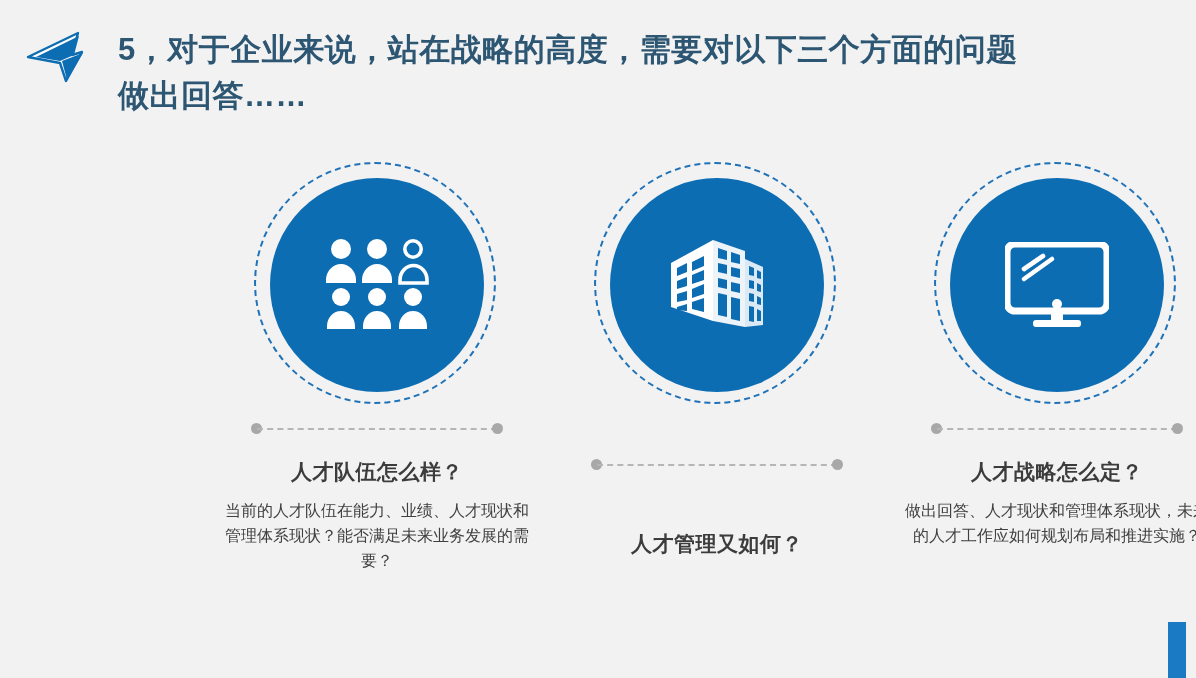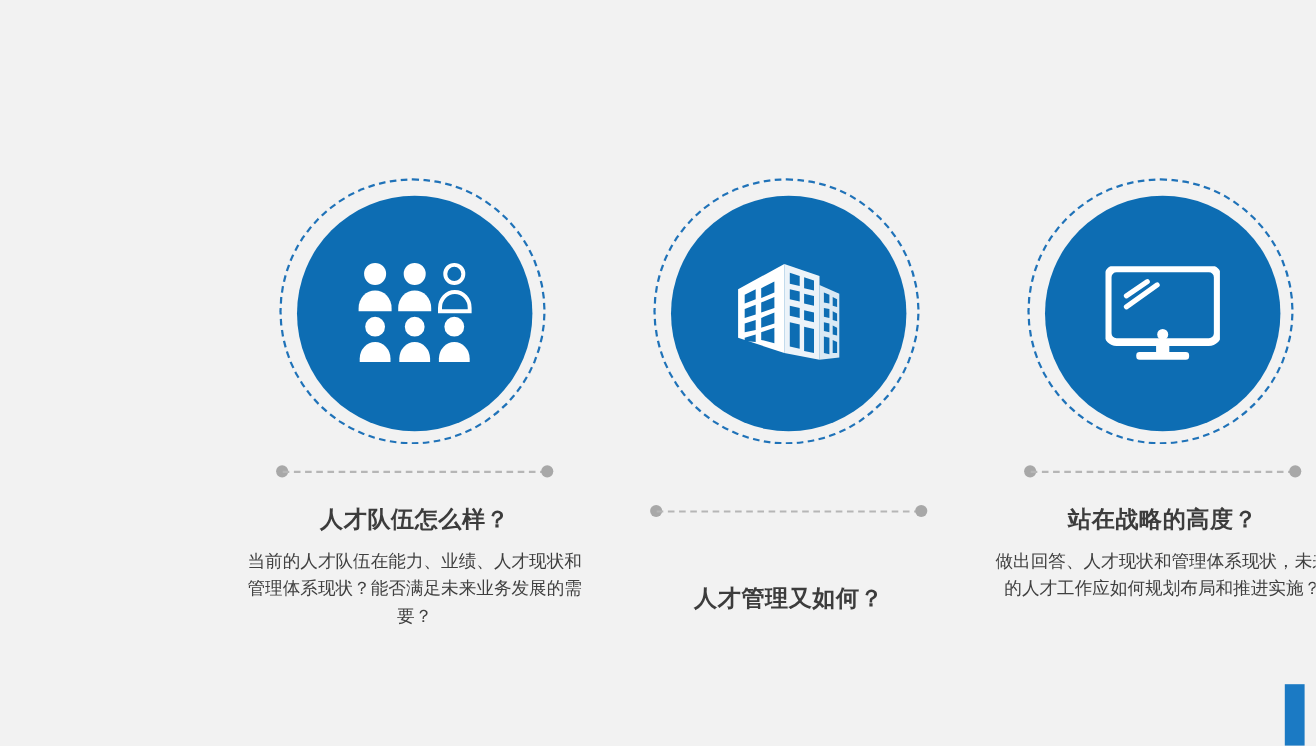--- a/index.html
+++ b/index.html
@@ -166,20 +166,35 @@
     width: 18px;
     height: 56px;
     background: #1b7ac4;
   }
 </style>
 </head>
 <body>
 
 <div id="slide">
 
+  <div class="header">
+
+    <div class="arrow-mark">
+      <svg width="72" height="58" viewBox="0 0 72 58" xmlns="http://www.w3.org/2000/svg">
+        <polygon points="2,29 52,5 46,27 56,24 40,53 34,35" fill="#ffffff" stroke="#0d6db3" stroke-width="2.4" stroke-linejoin="round"></polygon>
+        <polygon points="10,29 53,8 48,27 34,33" fill="#0d6db3"></polygon>
+        <polygon points="36,33 57,25 41,52" fill="#0d6db3"></polygon>
+      </svg>
+    </div>
+
+    <div class="title-block">
+      <div class="title-line">5，对于企业来说，站在战略的高度，需要对以下三个方面的问题</div>
+      <div class="title-line">做出回答……</div>
+    </div>
+  </div>
 
   <div class="columns">
 
     <div class="column c1">
       <div class="badge">
         <div class="ring"></div>
         <div class="disc"></div>
         <div class="glyph">
           <svg width="104" height="94" viewBox="0 0 104 94" xmlns="http://www.w3.org/2000/svg">
             <g fill="#ffffff">
@@ -299,21 +314,21 @@
           </svg>
         </div>
       </div>
 
       <div class="divider">
         <span class="dot left"></span>
         <span class="dline"></span>
         <span class="dot right"></span>
       </div>
 
-      <div class="col-heading">站在战略的高度？</div>
+      <div class="col-heading">人才战略怎么定？</div>
       <div class="col-body">做出回答、人才现状和管理体系现状，未来的人才工作应如何规划布局和推进实施？</div>
     </div>
 
   </div>
 
   <div class="corner-accent"></div>
 
 </div>
 
 </body></html>

